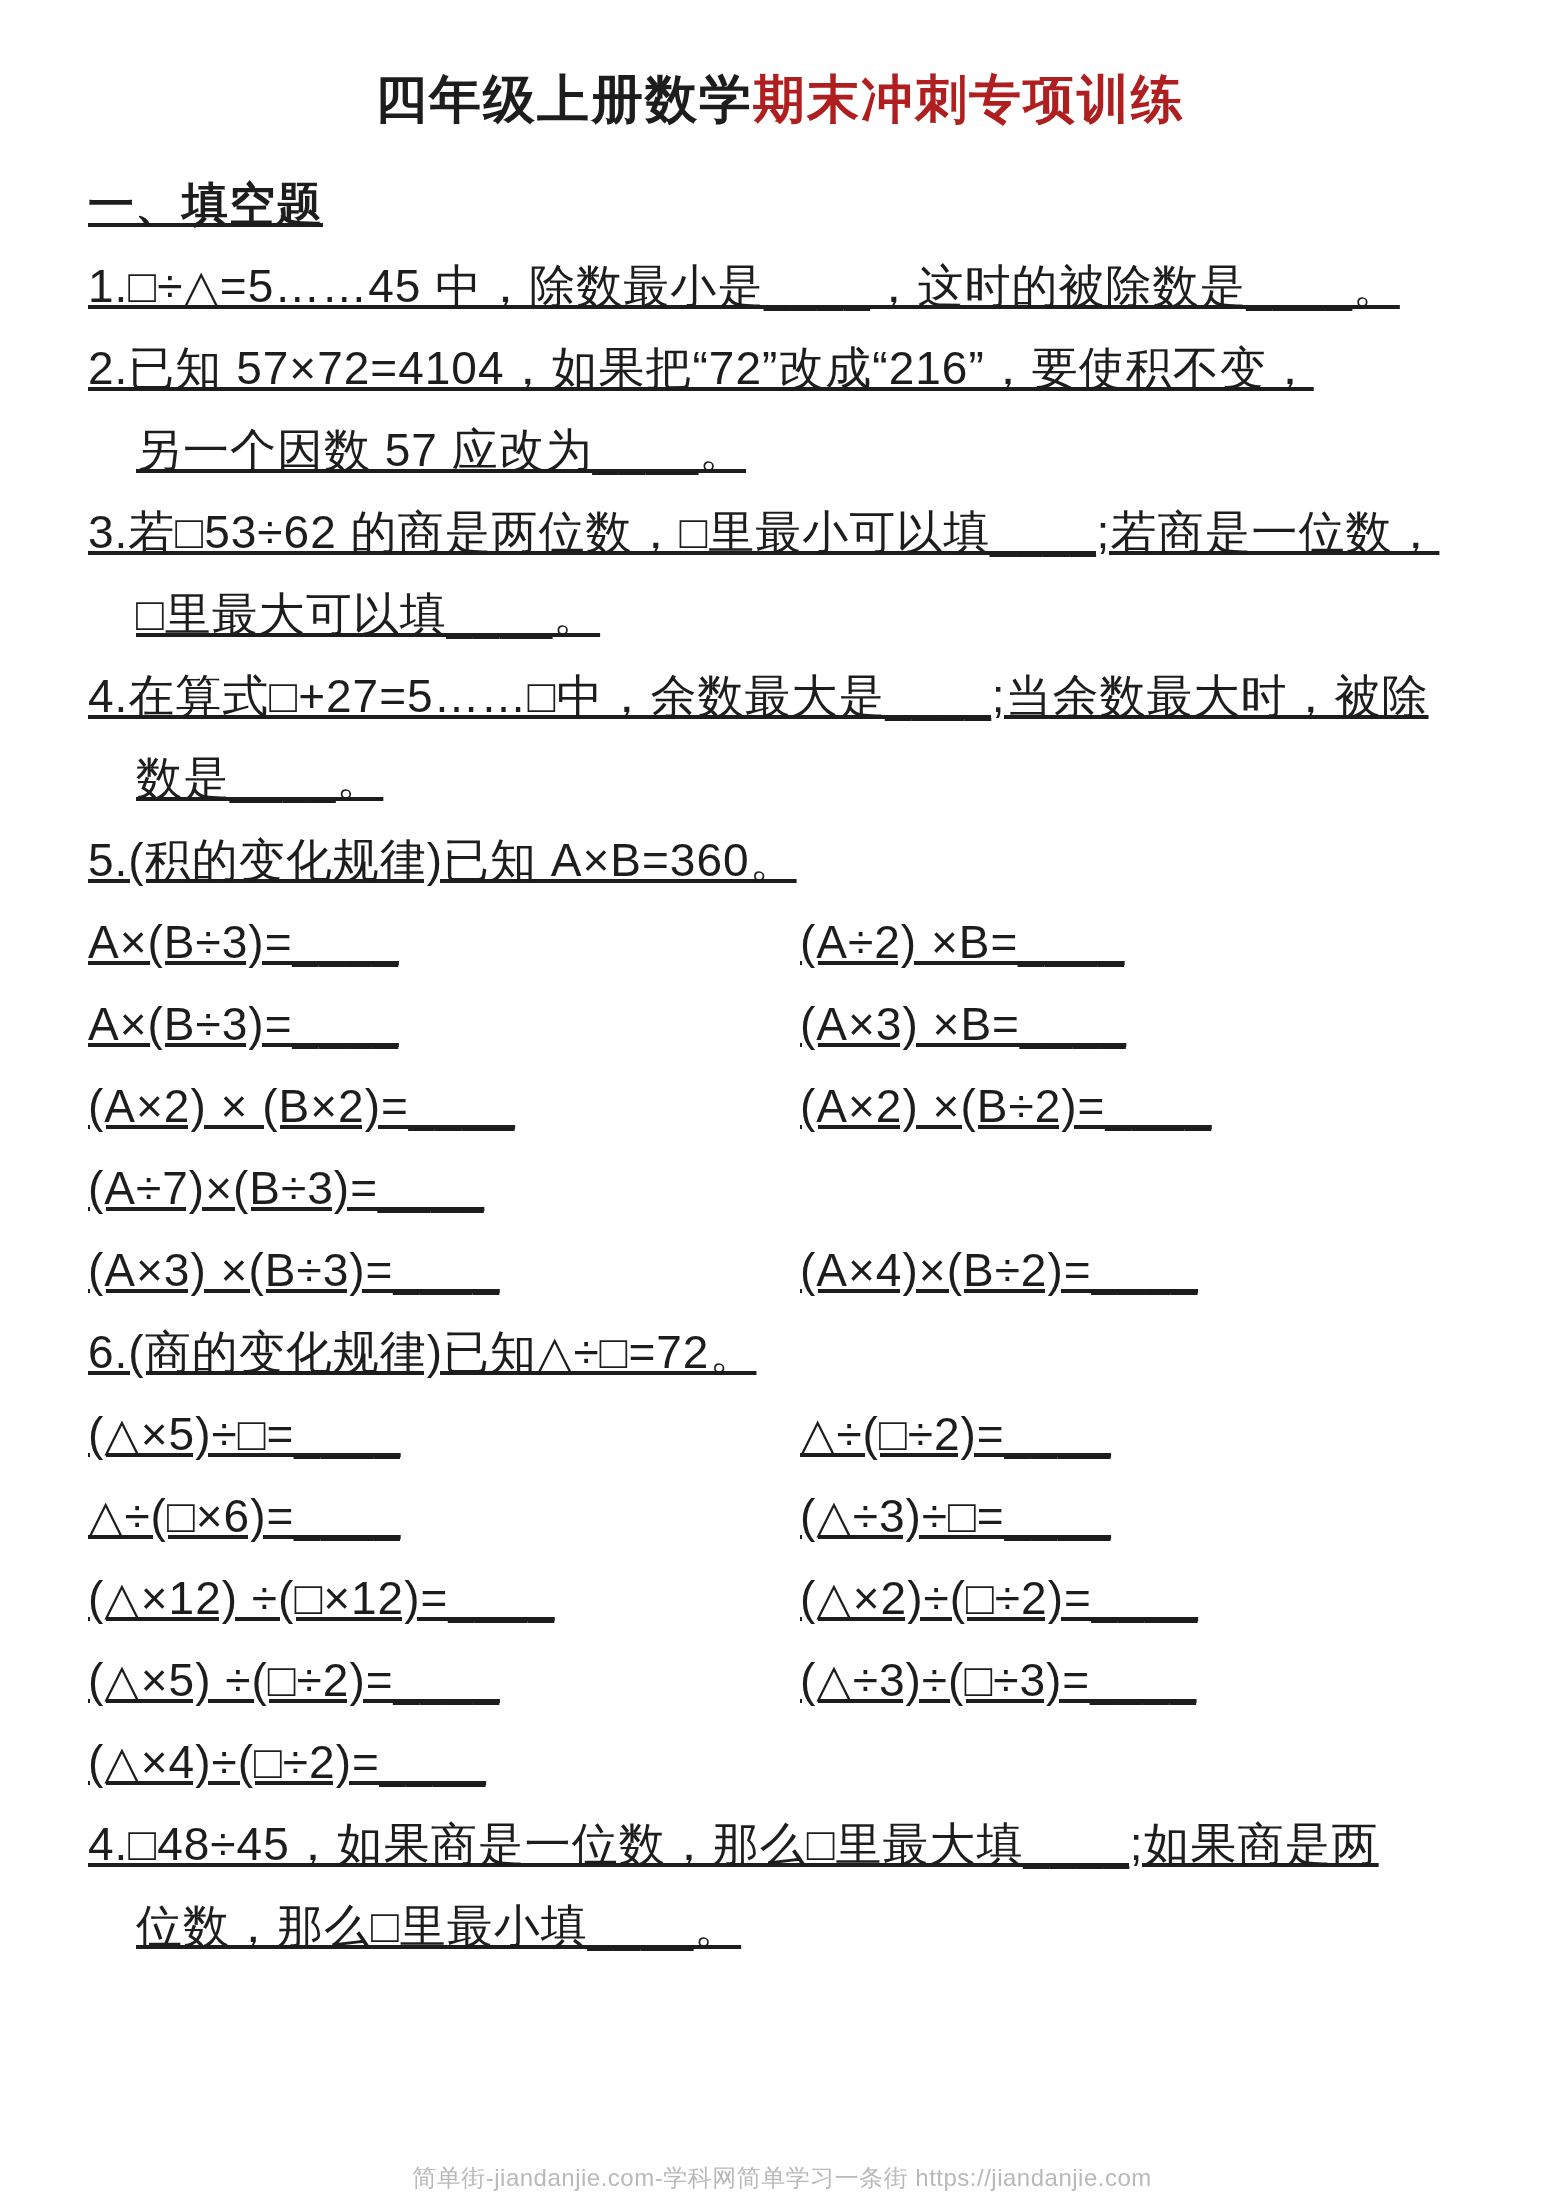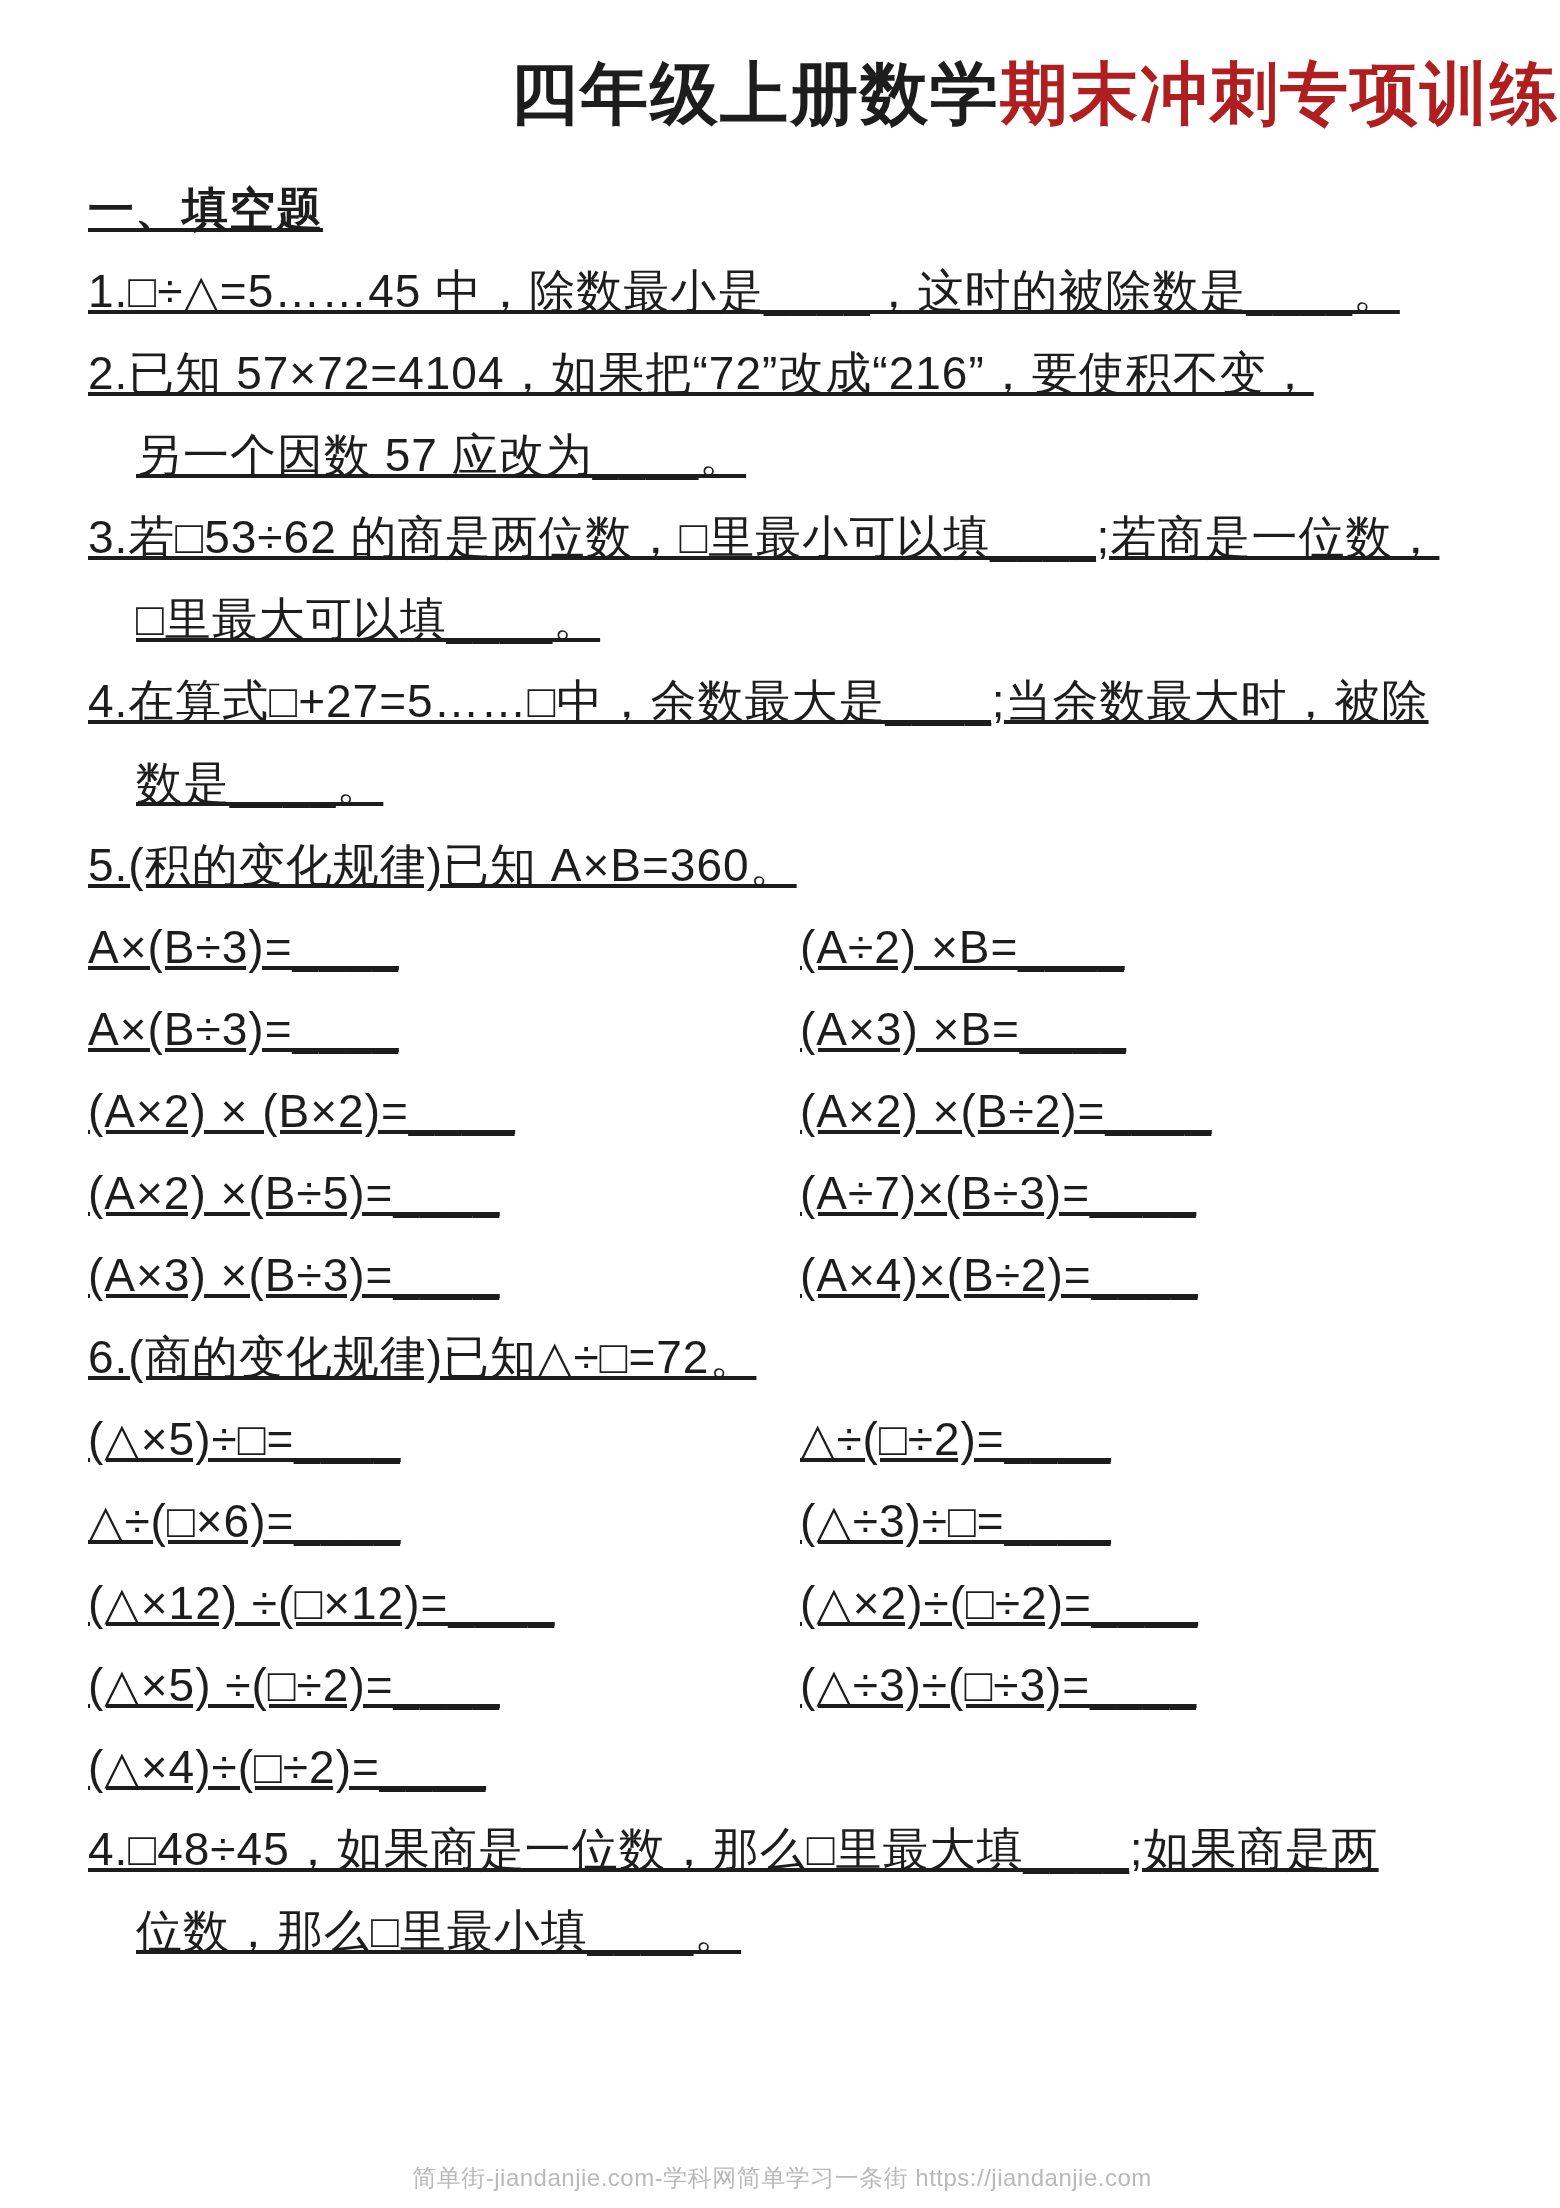--- a/index.html
+++ b/index.html
@@ -11,23 +11,23 @@
     position: relative;
     width: 1560px;
     height: 2208px;
     margin: 0 auto;
     background: var(--page-bg, #ffffff);
     color: var(--text, #1d1d1d);
     font-family: "Liberation Sans", "DejaVu Sans", sans-serif;
     overflow: hidden;
   }
   .title {
-    padding-top: 49px;
-    text-align: right;
-    font-size: 68px;
+    padding-top: 65px;
+    text-align: center;
+    font-size: 52px;
     font-weight: 700;
     letter-spacing: 2px;
     white-space: nowrap;
   }
   .title .accent {
     color: var(--title-accent, #b01f1f);
   }
   .subtitle-row {
     margin-top: 20px;
     text-align: center;
@@ -102,21 +102,20 @@
     </div>
     <div class="pair">
       <div class="line">A×(B÷3)=____</div>
       <div class="line">(A×3) ×B=____</div>
     </div>
     <div class="pair">
       <div class="line">(A×2) × (B×2)=____</div>
       <div class="line">(A×2) ×(B÷2)=____</div>
     </div>
     <div class="pair">
-      <div class="line">(A×2) ×(B÷5)=____</div>
       <div class="line">(A÷7)×(B÷3)=____</div>
     </div>
     <div class="pair">
       <div class="line">(A×3) ×(B÷3)=____</div>
       <div class="line">(A×4)×(B÷2)=____</div>
     </div>
 
     <div class="line">6.(商的变化规律)已知△÷□=72。</div>
     <div class="pair">
       <div class="line">(△×5)÷□=____</div>

